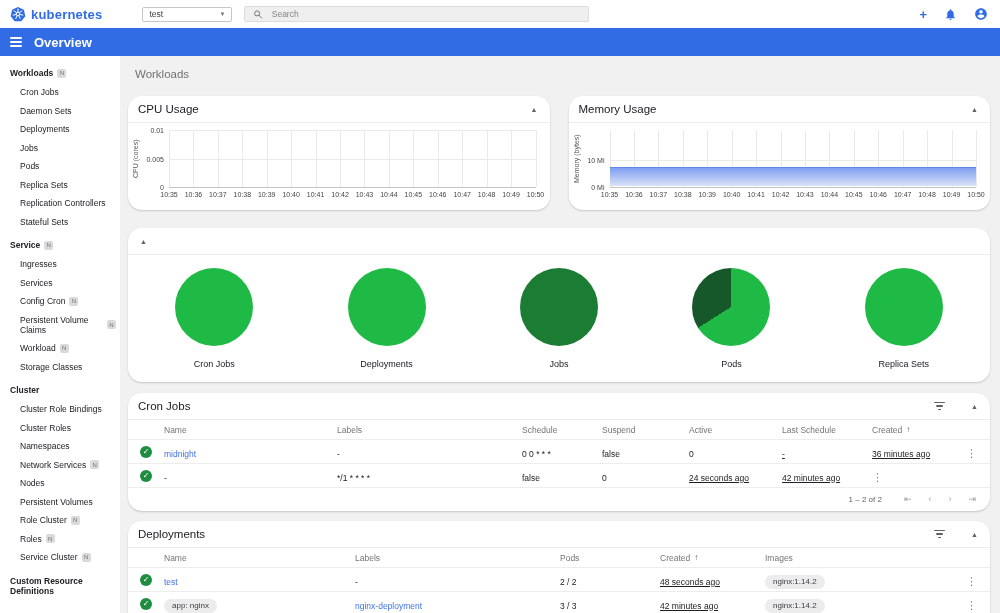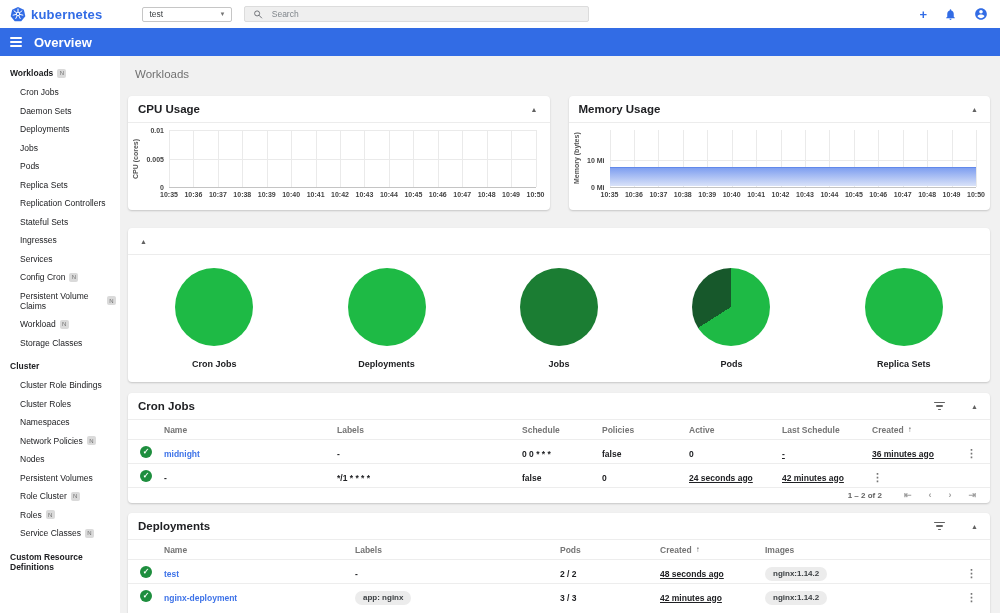--- a/index.html
+++ b/index.html
@@ -35,21 +35,21 @@
   .sidebar { width:120px; background:#fff; flex-shrink:0; padding-top:3px; overflow:hidden; }
   .sb-section { font-size:8.5px; font-weight:bold; padding:9px 4px 5px 10px; display:flex; align-items:center; cursor:pointer; }
   .sb-item { font-size:8.5px; padding:4px 4px 4.5px 20px; display:flex; align-items:center; cursor:pointer; }
   .sb-badge { width:9px; height:9px; border-radius:2px; background:#dadada; color:#6f6f6f; font-size:6px;
     font-weight:normal; display:inline-flex; align-items:center; justify-content:center; margin-left:4px; flex-shrink:0; }
 
   main { flex:1; overflow:hidden; padding:0 10px 0 8px; }
   .page-title { font-size:11.5px; color:#717171; margin:12px 0 16px 7px; }
 
   
-  .card { background:#fff; border-radius:4px; box-shadow:0 1px 2px rgba(0,0,0,.18);font-weight:bold; }
+  .card { background:#fff; border-radius:14px; box-shadow:0 1px 2px rgba(0,0,0,.18); }
   .card-header { display:flex; align-items:center; height:27px; padding:0 10px; border-bottom:1px solid #ececec; }
   .card-title { font-size:11.5px; color:#202124; flex:1; }
   .collapse-btn { color:#616161; font-size:7px; cursor:pointer; padding:2px; }
   .filter-btn { margin-right:24px; cursor:pointer; display:flex; flex-direction:column; gap:2px; align-items:center; }
   .filter-btn i { height:1.5px; background:#616161; border-radius:1px; display:block; }
   .filter-btn i:nth-child(1){ width:11px; } .filter-btn i:nth-child(2){ width:7px; } .filter-btn i:nth-child(3){ width:3px; }
 
   
   .charts-row { display:flex; gap:19px; }
   .chart-card { flex:1; height:114px; }
@@ -84,21 +84,21 @@
   .sort-arrow { font-size:8px; color:#616161; }
   .tcell { font-size:8.5px; color:#202124; overflow:hidden; text-overflow:ellipsis; white-space:nowrap; }
   .cron-grid { grid-template-columns:24px 173px 185px 80px 87px 93px 90px 1fr 24px; }
   .dep-grid  { grid-template-columns:24px 191px 205px 100px 105px 1fr 24px; }
   .check { width:12px; height:12px; border-radius:50%; background:#1e8e3e; color:#fff; font-size:8px;
     display:flex; align-items:center; justify-content:center; }
   .link { color:#3e73e8; font-size:8.5px; cursor:pointer; text-decoration:none; }
   .ulink { color:#202124; font-size:8.5px; text-decoration:underline; cursor:pointer; }
   .chip { display:inline-block; background:#ececec; border-radius:8px; padding:2.5px 8px; font-size:8px; color:#3c4043; }
   .kebab { color:#757575; font-size:11px; cursor:pointer; text-align:center; }
-  .tfoot { display:flex; justify-content:flex-end; align-items:center; height:16px; padding-right:14px; gap:22px;
+  .tfoot { display:flex; justify-content:flex-end; align-items:center; height:24px; padding-right:14px; gap:22px;
     border-top:1px solid #ededed; }
   .range-label { font-size:8px; color:#616161; }
   .pg-icons { display:flex; gap:17px; }
   .pg-icons span { color:#9e9e9e; font-size:9px; cursor:pointer; line-height:1; }
   .dep-card { margin-top:10px; padding-bottom:20px; }
 </style>
 </head>
 <body>
 
 <header class="topbar">
@@ -177,20 +177,24 @@
       </div>
       <div class="sb-item">
         <span>Replica Sets</span>
       </div>
       <div class="sb-item">
         <span>Replication Controllers</span>
       </div>
       <div class="sb-item">
         <span>Stateful Sets</span>
       </div>
+      <div class="sb-section">
+        <span>Service</span>
+        <span class="sb-badge">N</span>
+      </div>
       <div class="sb-item">
         <span>Ingresses</span>
       </div>
       <div class="sb-item">
         <span>Services</span>
       </div>
       <div class="sb-item">
         <span>Config Cron</span>
         <span class="sb-badge">N</span>
       </div>
@@ -211,39 +215,39 @@
       <div class="sb-item">
         <span>Cluster Role Bindings</span>
       </div>
       <div class="sb-item">
         <span>Cluster Roles</span>
       </div>
       <div class="sb-item">
         <span>Namespaces</span>
       </div>
       <div class="sb-item">
-        <span>Network Policies</span>
+        <span>Network Services</span>
         <span class="sb-badge">N</span>
       </div>
       <div class="sb-item">
         <span>Nodes</span>
       </div>
       <div class="sb-item">
         <span>Persistent Volumes</span>
       </div>
       <div class="sb-item">
         <span>Role Cluster</span>
         <span class="sb-badge">N</span>
       </div>
       <div class="sb-item">
         <span>Roles</span>
         <span class="sb-badge">N</span>
       </div>
       <div class="sb-item">
-        <span>Service Classes</span>
+        <span>Service Cluster</span>
         <span class="sb-badge">N</span>
       </div>
       <div class="sb-section">
         <span>Custom Resource Definitions</span>
       </div>
     </nav>
 
   <main>
     <div class="page-title">Workloads</div>
 
@@ -406,21 +410,21 @@
             <div class="hcell">
               <span>Name</span>
             </div>
             <div class="hcell">
               <span>Labels</span>
             </div>
             <div class="hcell">
               <span>Schedule</span>
             </div>
             <div class="hcell">
-              <span>Policies</span>
+              <span>Suspend</span>
             </div>
             <div class="hcell">
               <span>Active</span>
             </div>
             <div class="hcell">
               <span>Last Schedule</span>
             </div>
             <div class="hcell">
               <span>Created</span>
               <span class="sort-arrow">↑</span>
@@ -509,22 +513,22 @@
             <div><span class="tcell">-</span></div>
             <div><span class="tcell">2 / 2</span></div>
             <div><span class="ulink">48 seconds ago</span></div>
             <div><span class="chip">nginx:1.14.2</span></div>
             <div><span class="kebab">⋮</span></div>
           </div>
           <div class="trow dep-grid">
             <div>
               <div class="check">✓</div>
             </div>
+            <div><span class="chip">app: nginx</span></div>
             <div><span class="link">nginx-deployment</span></div>
-            <div><span class="chip">app: nginx</span></div>
             <div><span class="tcell">3 / 3</span></div>
             <div><span class="ulink">42 minutes ago</span></div>
             <div><span class="chip">nginx:1.14.2</span></div>
             <div><span class="kebab">⋮</span></div>
           </div>
         </div>
     </section>
   </main>
 </div>
 

